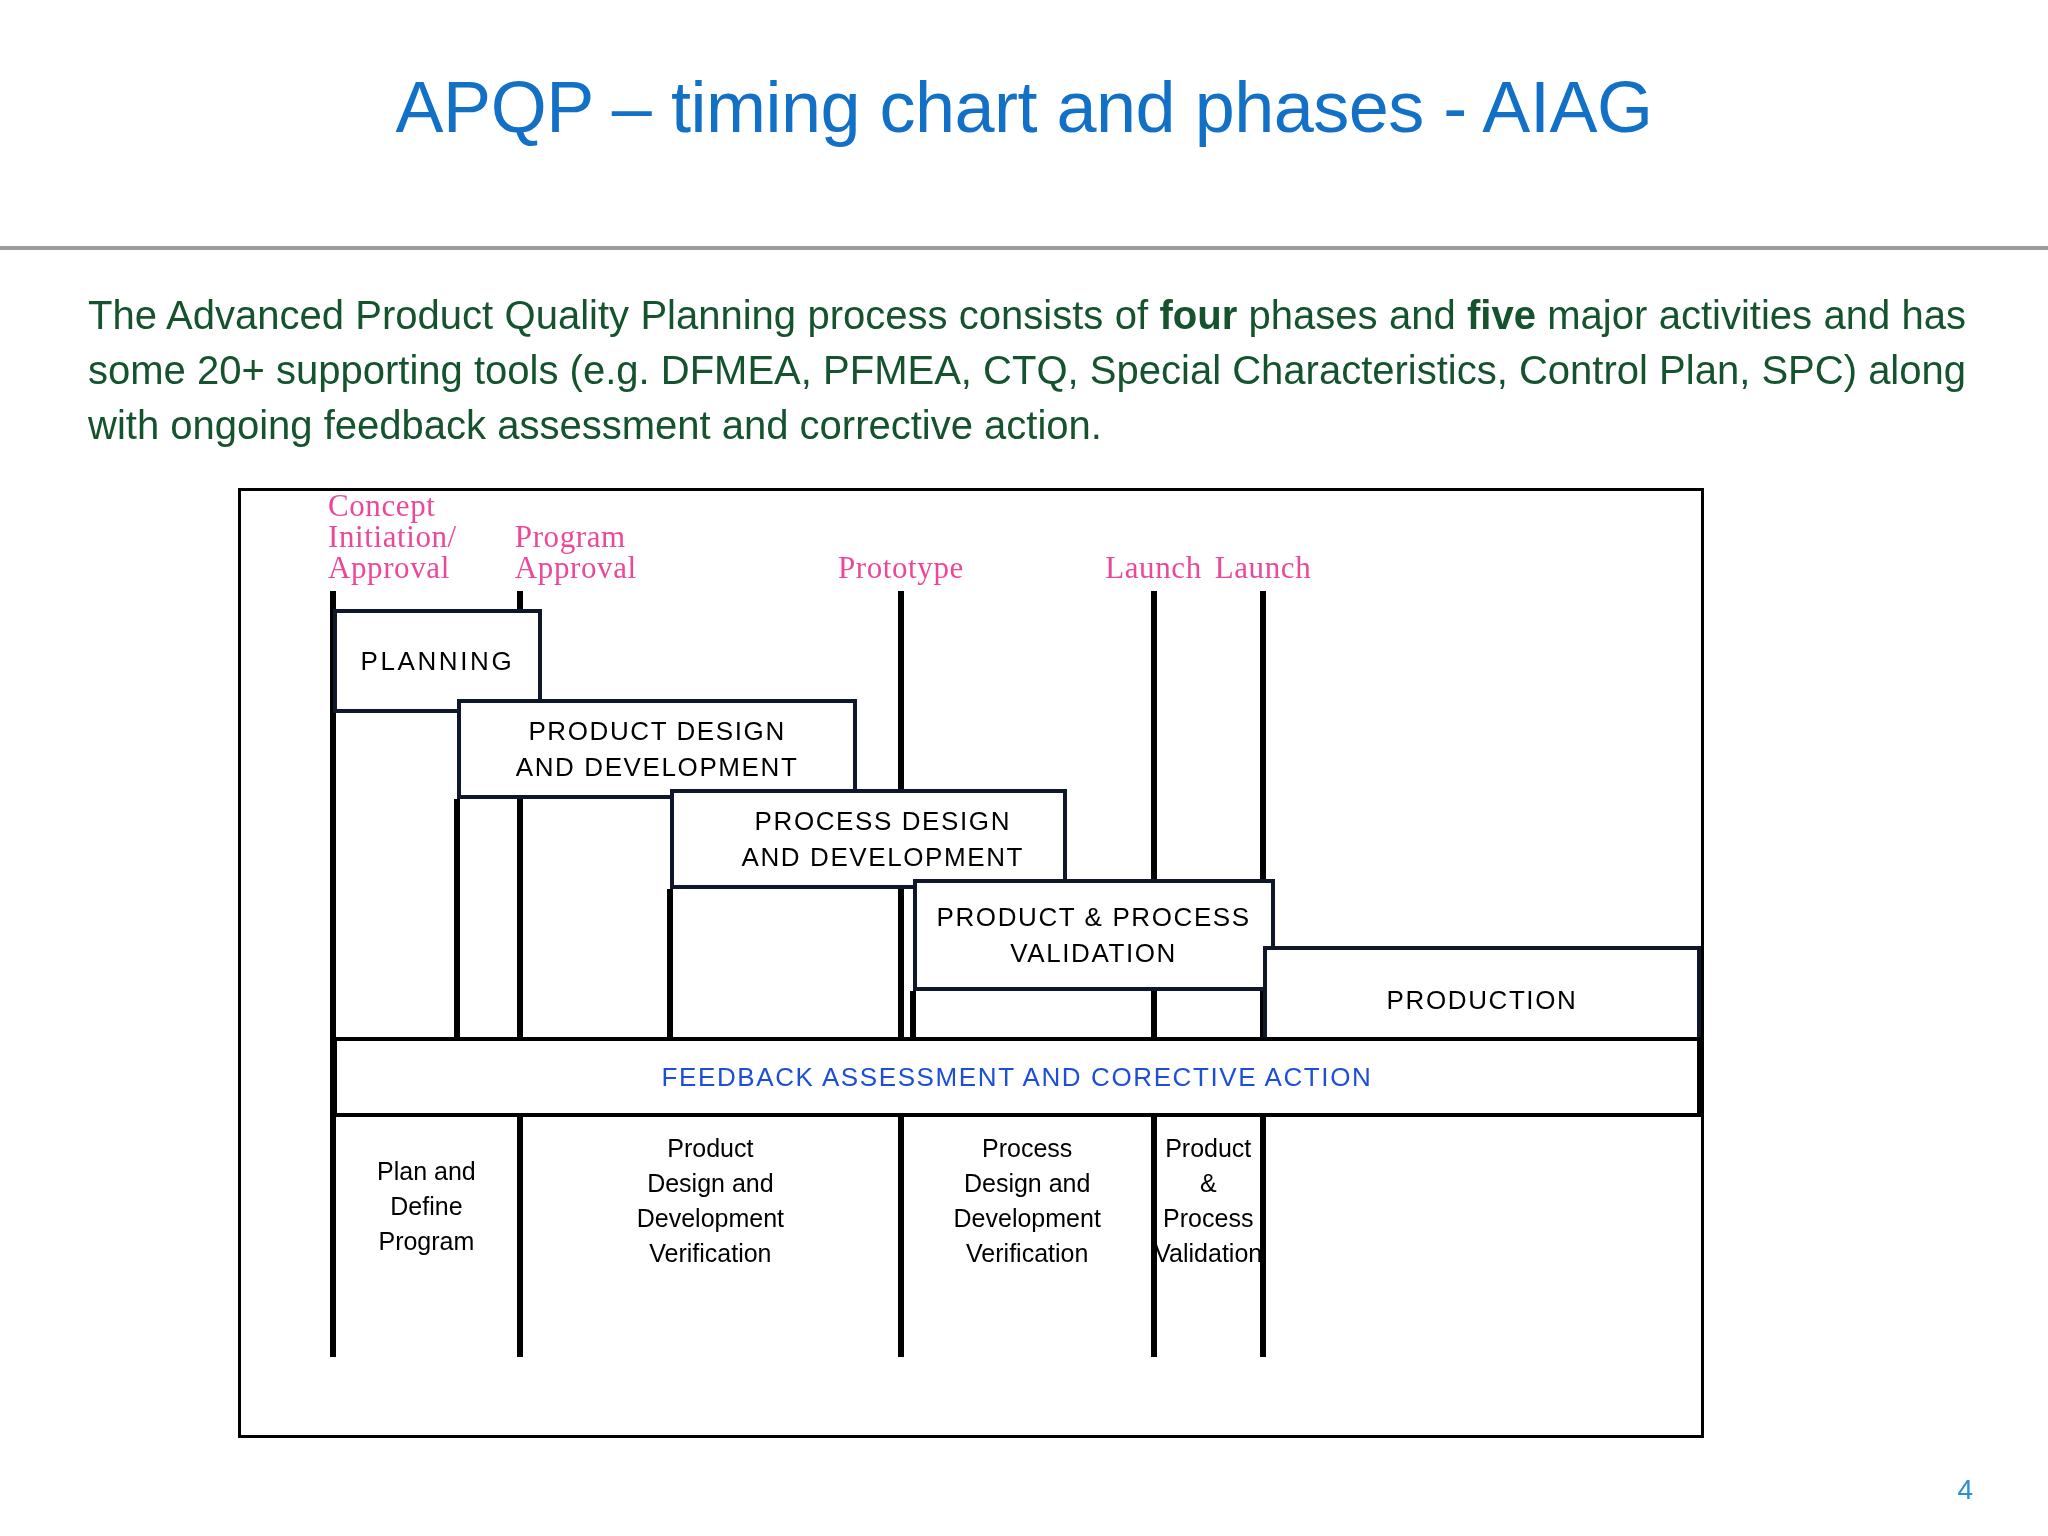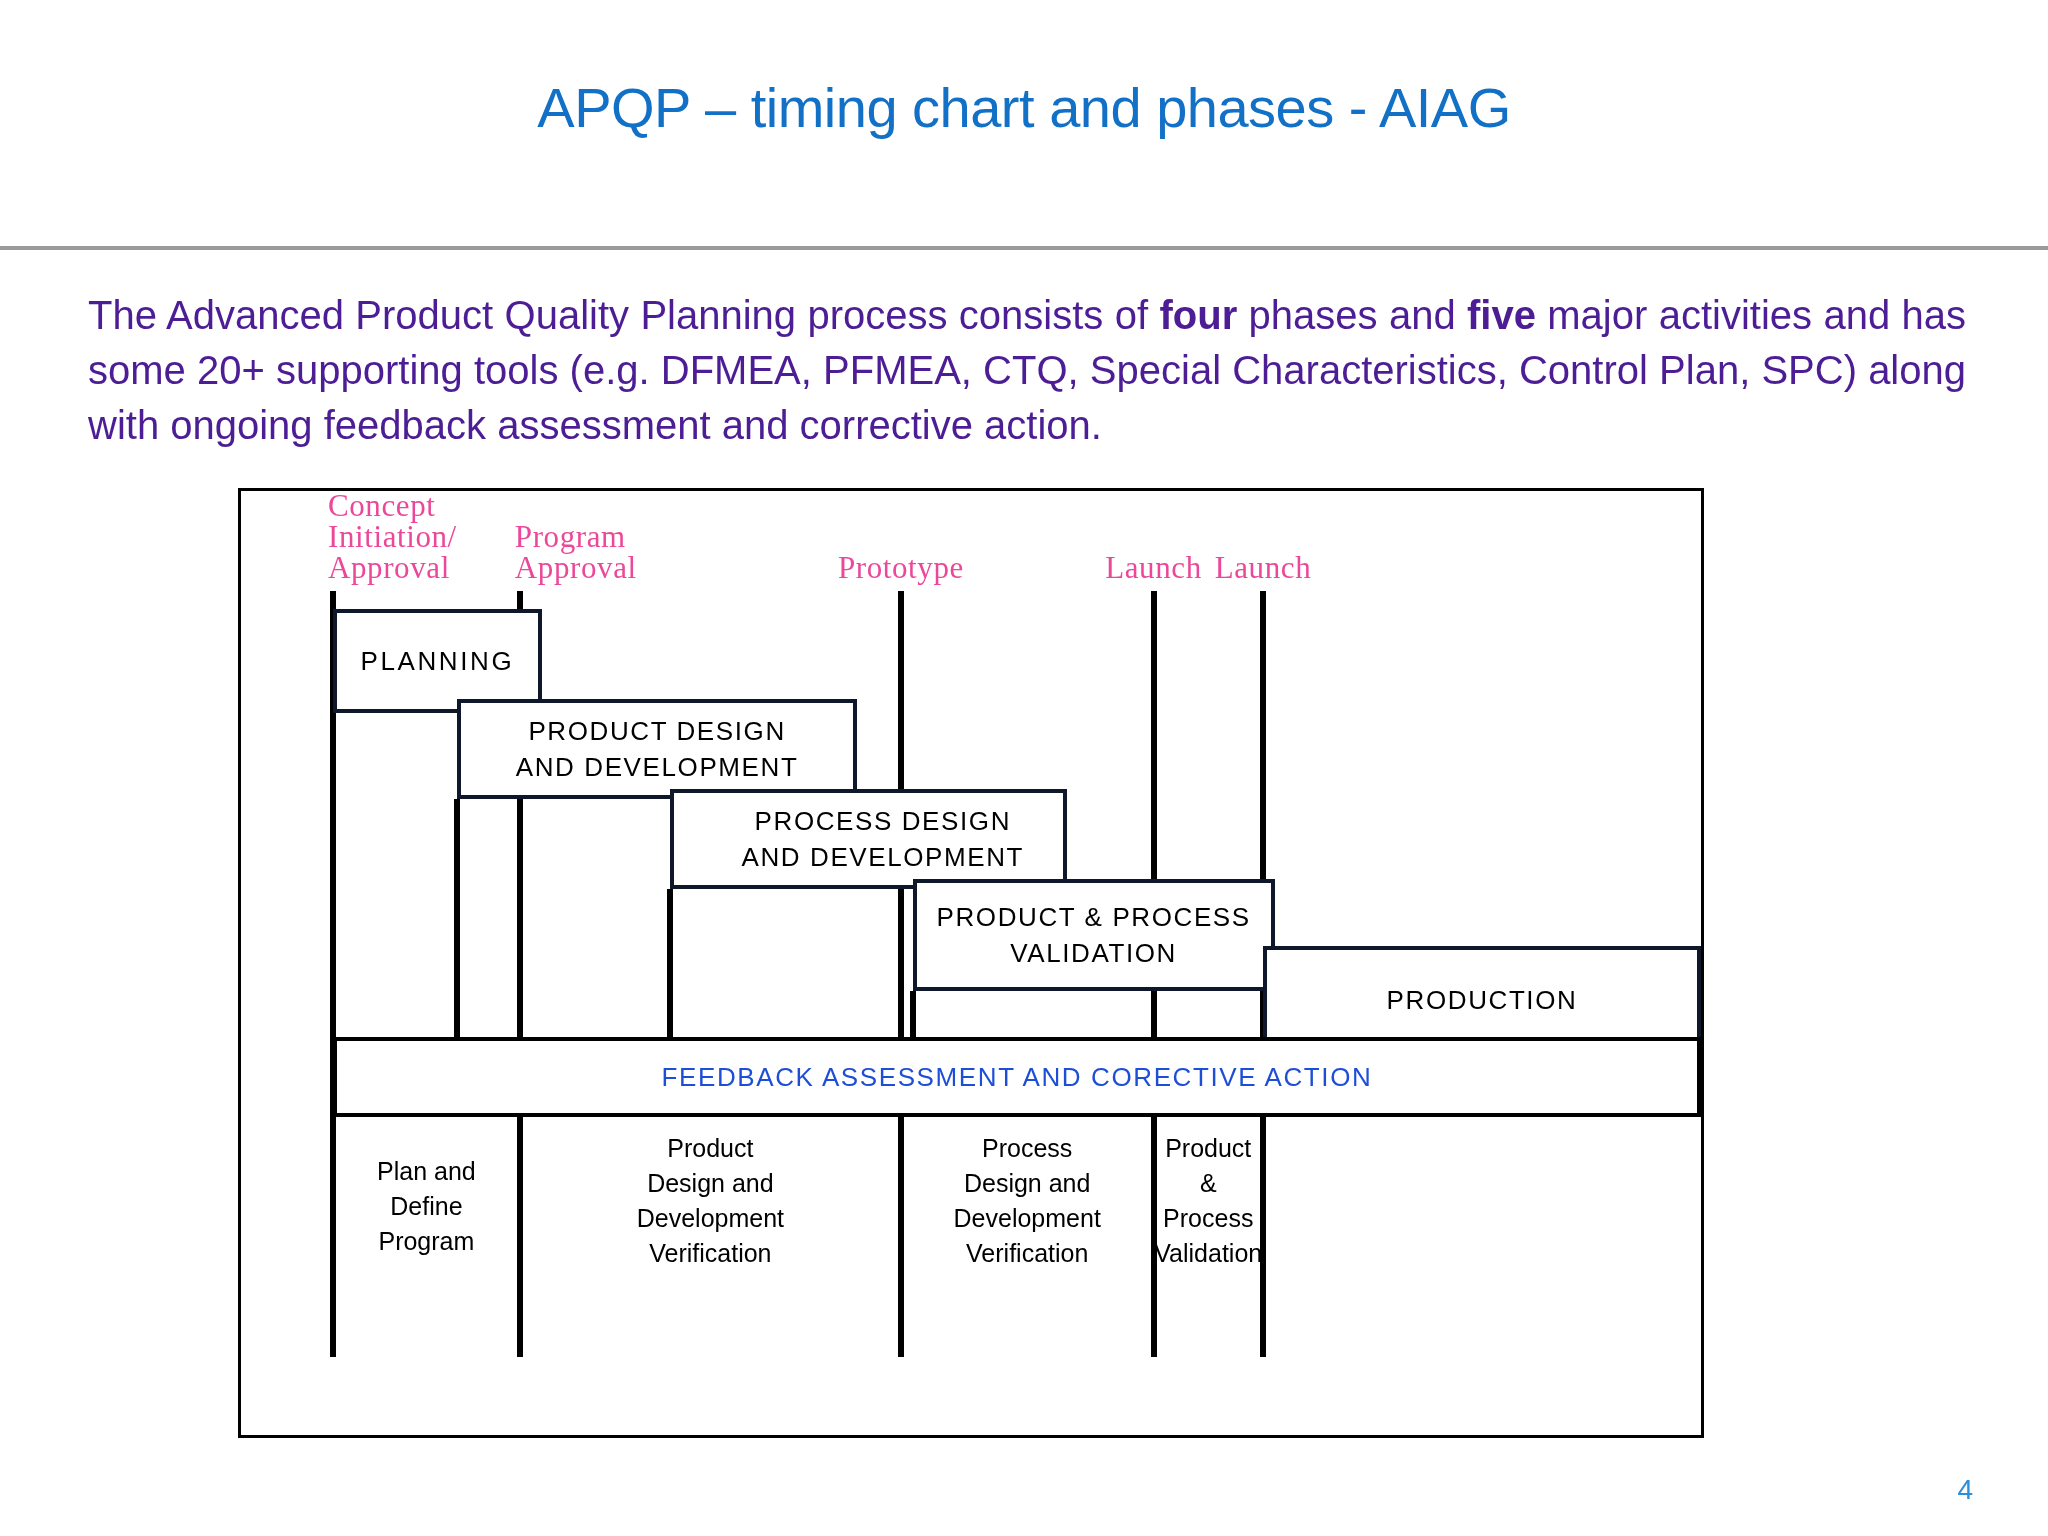--- a/index.html
+++ b/index.html
@@ -16,21 +16,21 @@
   }
 
   
   #slide-title {
     position: absolute;
     left: 0;
     top: 55px;
     width: 2048px;
     text-align: center;
     color: #1271c6;
-    font-size: 56px;
+    font-size: 72px;
     line-height: 105px;
     font-weight: normal;
     letter-spacing: -0.5px;
     white-space: nowrap;
   }
 
   #title-rule {
     position: absolute;
     left: 0;
     top: 246px;
@@ -40,21 +40,21 @@
   }
 
   
   #body-paragraph {
     position: absolute;
     left: 88px;
     top: 288px;
     width: 1878px;
     font-size: 40px;
     line-height: 55px;
-    color: #4c1d95;
+    color: #14532d;
     text-align: justify;
   }
   #body-paragraph b { font-weight: bold; }
 
   
   #diagram {
     position: absolute;
     left: 238px;
     top: 488px;
     width: 1466px;

